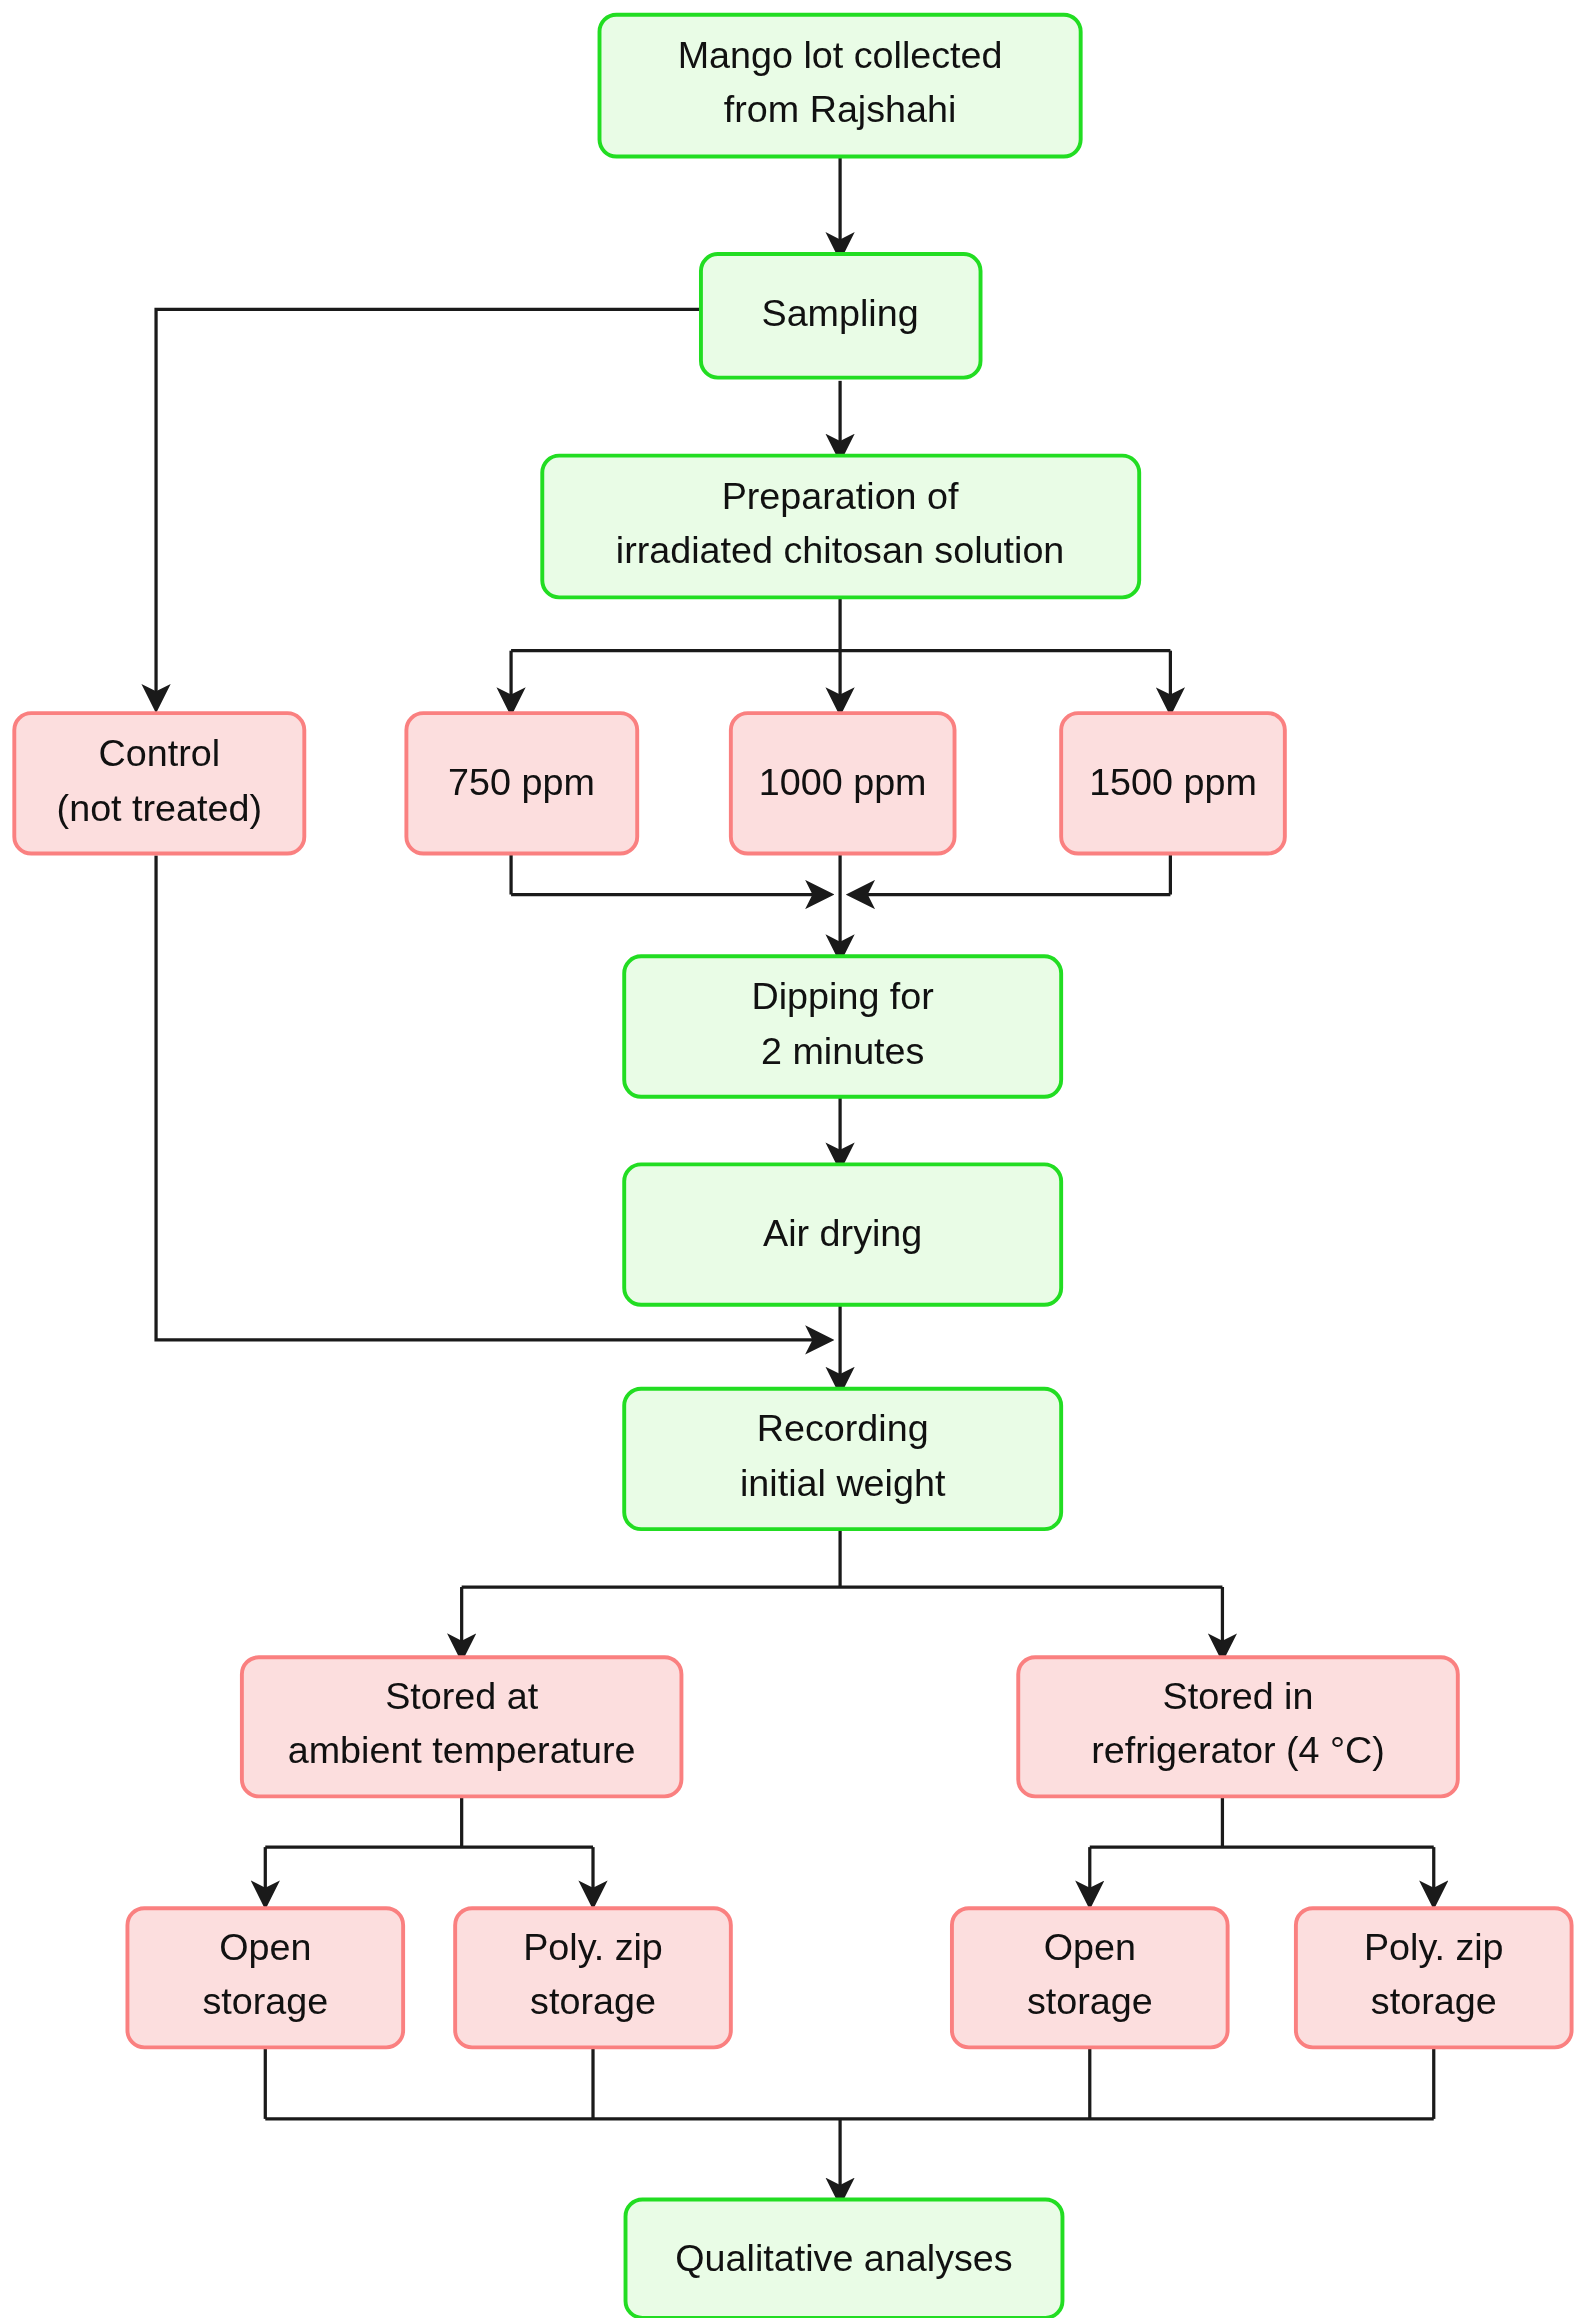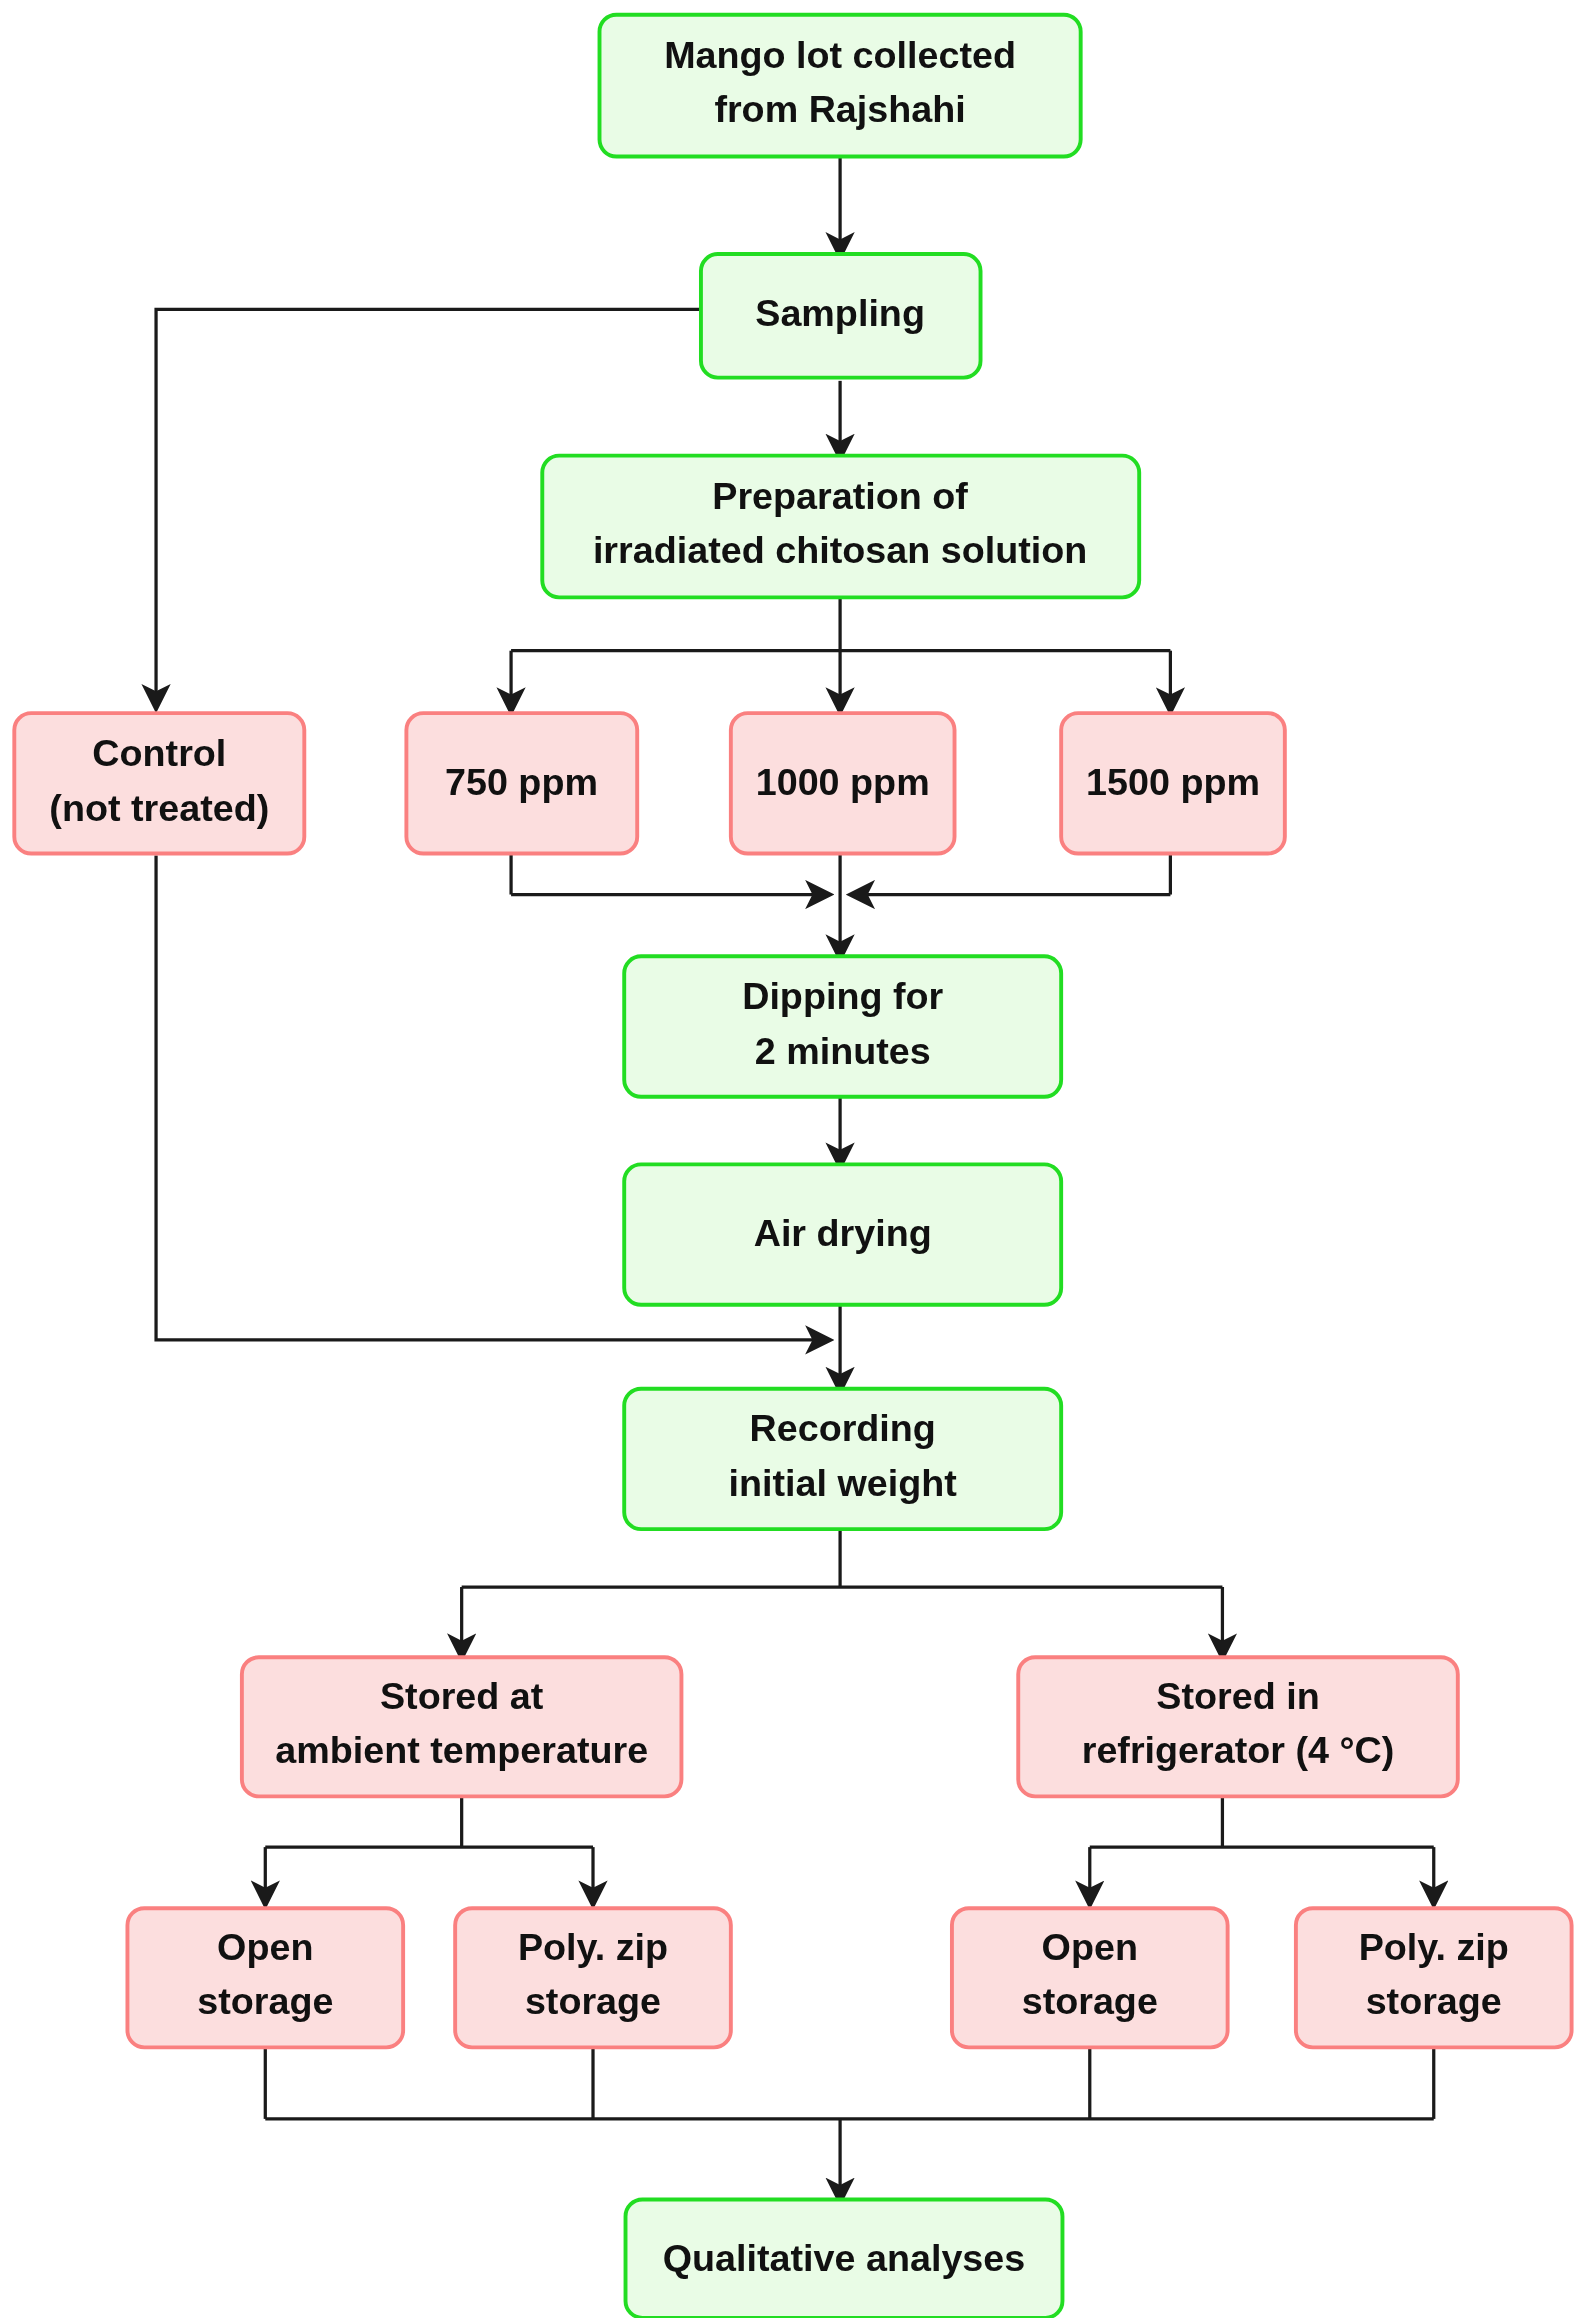--- a/index.html
+++ b/index.html
@@ -6,21 +6,20 @@
     margin: 0;
     padding: 0;
     background: #ffffff;
   }
   #stage {
     position: relative;
     width: 1595px;
     height: 2319px;
     background: #ffffff;
     font-family: "Liberation Sans", sans-serif;
-    font-weight: bold;
   }
   #flow {
     position: absolute;
     top: 0;
     left: 0;
     width: 1595px;
     height: 2319px;
   }
   .node-rect {
     stroke-width: 6;

